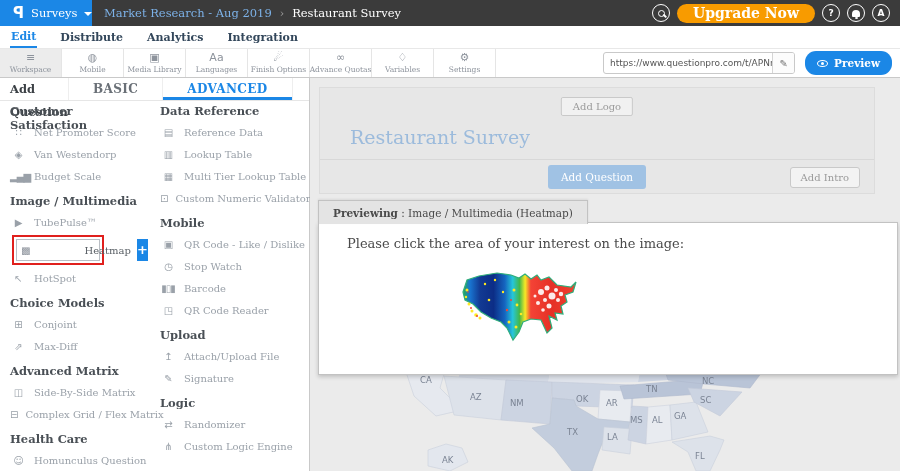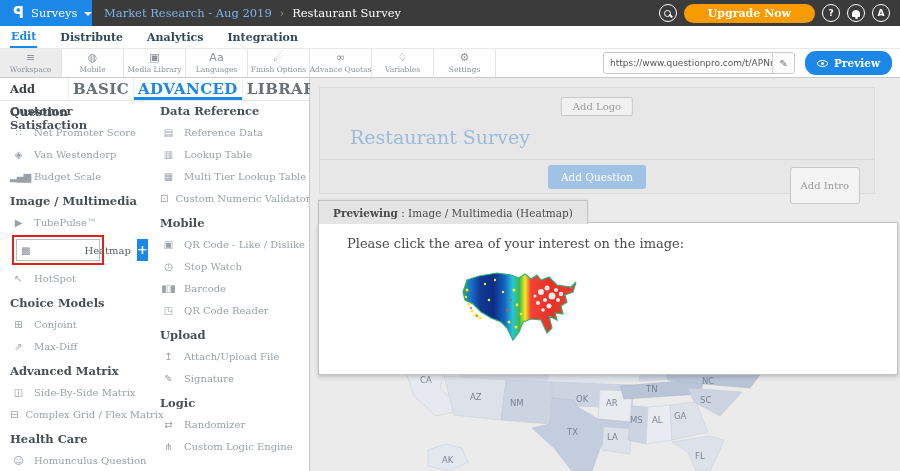--- a/index.html
+++ b/index.html
@@ -16,21 +16,21 @@
   .crumbs { display:flex; align-items:flex-end; gap:8px; margin-left:12px; font-size:11.5px; }
   .crumb-folder { color:#7db2e8; cursor:pointer; }
   .crumb-sep { color:#9a9a9a; font-size:11px; }
   .crumb-current { color:#fff; }
   .top-right { margin-left:auto; display:flex; align-items:center; gap:7px; padding-right:10px; }
   .circle-btn { width:18px; height:18px; border:1px solid #fff; border-radius:50%; display:flex; align-items:center; justify-content:center; color:#fff; font-size:9px; font-weight:bold; cursor:pointer; font-family:"DejaVu Sans", sans-serif; }
   .mag { position:relative; width:7px; height:7px; border:1.5px solid #fff; border-radius:50%; }
   .mag::after { content:""; position:absolute; width:4px; height:1.5px; background:#fff; transform:rotate(45deg); right:-3px; bottom:-1px; }
   .bell { width:8px; height:7px; background:#fff; border-radius:4px 4px 1px 1px; position:relative; }
   .bell::after { content:""; position:absolute; left:2.5px; bottom:-2.5px; width:3px; height:2px; background:#fff; border-radius:50%; }
-  .upgrade { background:#f89b00; color:#fff; font-size:11px; font-weight:bold; border:none; border-radius:10px; height:19px; padding:0 24px; cursor:pointer; font-family:"DejaVu Serif", serif; }
+  .upgrade { background:#f89b00; color:#fff; font-size:14px; font-weight:bold; border:none; border-radius:10px; height:19px; padding:0 16px; cursor:pointer; font-family:"DejaVu Serif", serif; }
 
   
   .subnav { position:absolute; left:0; top:26px; width:900px; height:22px; background:#fff; display:flex; align-items:center; padding:0 10px; }
   .subnav .nav-item { font-size:11px; font-weight:bold; color:#33475b; margin-right:22px; padding:3px 1px; cursor:pointer; }
   .subnav .nav-item.active { color:#1b87e6; border-bottom:2px solid #1b87e6; }
   .subnav-right { margin-left:auto; display:flex; align-items:center; gap:24px; }
   .tools { font-size:11px; font-weight:bold; color:#33475b; display:flex; align-items:center; gap:4px; cursor:pointer; }
   .tools .caret { border-top-color:#33475b; }
   .responses { font-size:11px; font-weight:bold; color:#33475b; }
   .responses .count { color:#f89b00; }
@@ -46,21 +46,21 @@
   .url-text { flex:1; font-family:"DejaVu Sans", sans-serif; font-size:9px; color:#555; line-height:20px; padding:0 6px; white-space:nowrap; overflow:hidden; }
   .url-edit { width:22px; border-left:1px solid #d5d5d5; display:flex; align-items:center; justify-content:center; font-size:10px; color:#777; cursor:pointer; background:#fcfcfc; }
   .preview-btn { background:#1b87e6; color:#fff; border:none; border-radius:11px; height:24px; padding:0 12px; font-size:10.5px; font-weight:bold; display:flex; align-items:center; gap:6px; cursor:pointer; font-family:"DejaVu Serif", serif; }
   .eye { width:11px; height:7px; border:1px solid #fff; border-radius:50%; position:relative; display:inline-block; }
   .eye::after { content:""; position:absolute; left:3px; top:1px; width:3px; height:3px; background:#fff; border-radius:50%; }
 
   
   .sidepanel { position:absolute; left:0; top:78px; width:310px; height:393px; background:#fff; border-right:1px solid #c9c9c9; }
   .panel-head { height:23px; display:flex; align-items:stretch; border-bottom:1px solid #e6e6e6; }
   .panel-title { flex:1; font-size:11.5px; font-weight:bold; color:#3b4045; line-height:23px; padding-left:10px; }
-  .ptab { font-size:15px; font-weight:bold; letter-spacing:.4px; color:#6a7077; padding:0 4px; line-height:23px; border-left:1px solid #eee; cursor:pointer; }
+  .ptab { font-size:12px; font-weight:bold; letter-spacing:.4px; color:#6a7077; padding:0 24px; line-height:23px; border-left:1px solid #eee; cursor:pointer; }
   .ptab.active { color:#1b87e6; box-shadow:inset 0 -3px 0 #1b87e6; }
   .panel-close { width:26px; text-align:center; line-height:23px; font-size:11px; font-weight:bold; color:#555; cursor:pointer; border-left:1px solid #eee; }
   .panel-body { display:flex; }
   .pcol { width:150px; padding:3px 0 0 10px; }
   .pcol.c2 { width:159px; }
   .sec { margin-top:0; }
   .sec + .sec { margin-top:7px; }
   .sec-h { font-size:11.5px; font-weight:bold; color:#494f55; height:14px; line-height:14px; margin-bottom:3px; }
   .qitem { display:flex; align-items:center; height:22px; gap:8px; cursor:pointer; }
   .qitem .gi { width:16px; text-align:center; color:#9aa1a9; font-size:10px; font-family:"DejaVu Sans", sans-serif; letter-spacing:-1px; }
@@ -73,21 +73,21 @@
   .hl-plus { margin-left:auto; width:20px; height:22px; background:#1b87e6; color:#fff; font-size:13px; font-weight:bold; text-align:center; line-height:22px; cursor:pointer; font-family:"DejaVu Sans", sans-serif; }
 
   
   .main { position:absolute; left:310px; top:78px; width:590px; height:393px; background:#ebebeb; overflow:hidden; }
   .card { position:absolute; left:9px; top:9px; right:25px; height:107px; border:1px solid #dcdcdc; background:#e7e7e7; }
   .card-top { position:relative; height:72px; border-bottom:1px solid #d8d8d8; }
   .add-logo { position:absolute; left:50%; top:9px; transform:translateX(-50%); border:1px solid #c9c9c9; background:#f1f1f1; color:#9a9a9a; font-size:10px; padding:3px 11px; border-radius:2px; cursor:pointer; font-family:"DejaVu Serif", serif; }
   .survey-title { position:absolute; left:30px; top:38px; font-size:19px; color:#9cbbdc; }
   .card-bottom { position:relative; height:34px; }
   .add-q { position:absolute; left:50%; transform:translateX(-50%); top:5px; background:#a0c2e4; color:#fff; border:none; font-size:10.5px; padding:6px 13px; border-radius:3px; cursor:pointer; font-family:"DejaVu Serif", serif; }
-  .add-intro { position:absolute; right:14px; top:7px; border:1px solid #c9c9c9; background:#f3f3f3; color:#9a9a9a; font-size:10px; padding:12px 10px; border-radius:3px; cursor:pointer; font-family:"DejaVu Serif", serif; }
+  .add-intro { position:absolute; right:14px; top:7px; border:1px solid #c9c9c9; background:#f3f3f3; color:#9a9a9a; font-size:10px; padding:4px 10px; border-radius:3px; cursor:pointer; font-family:"DejaVu Serif", serif; }
 
   
   .preview-tab { position:absolute; left:8px; top:122px; z-index:3; background:#e4e4e4; border:1px solid #c2c2c2; border-bottom:none; padding:6px 14px 5px; font-size:10.5px; color:#4a4a4a; box-shadow:0 -1px 2px rgba(0,0,0,.08); }
   .preview-tab b { font-weight:bold; }
   .preview-panel { position:absolute; left:8px; top:144px; right:2px; height:153px; z-index:2; background:#fff; border:1px solid #c2c2c2; box-shadow:0 2px 4px rgba(0,0,0,.18); }
   .question { position:absolute; left:28px; top:13px; font-size:13px; color:#4a4a4a; }
   .heatmap { position:absolute; left:140px; top:47px; width:122px; height:78px; cursor:pointer; }
 
   
   .usmap { position:absolute; left:0; bottom:0; width:590px; height:99px; z-index:1; }

